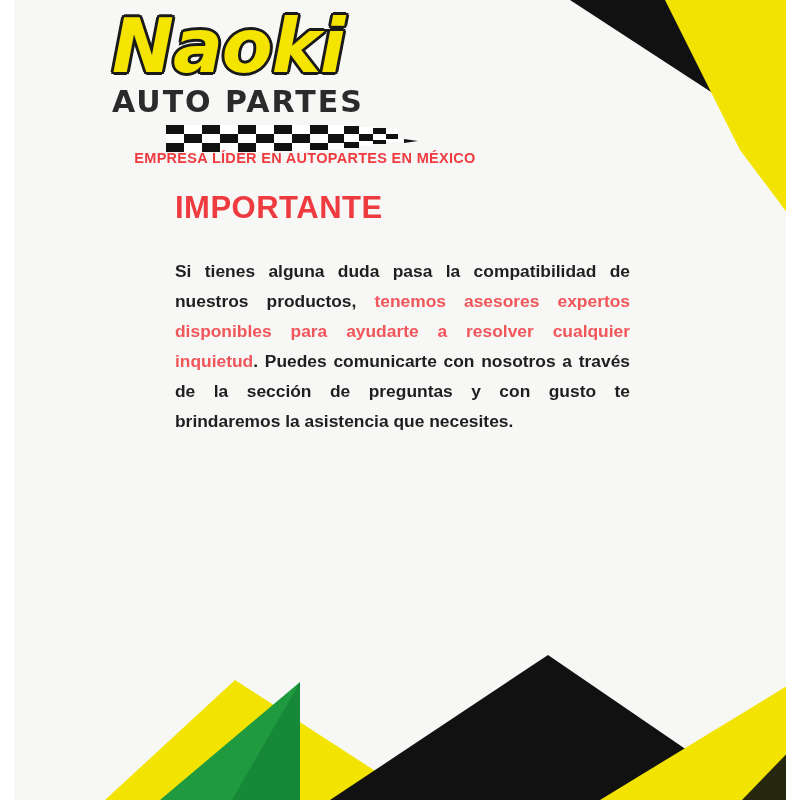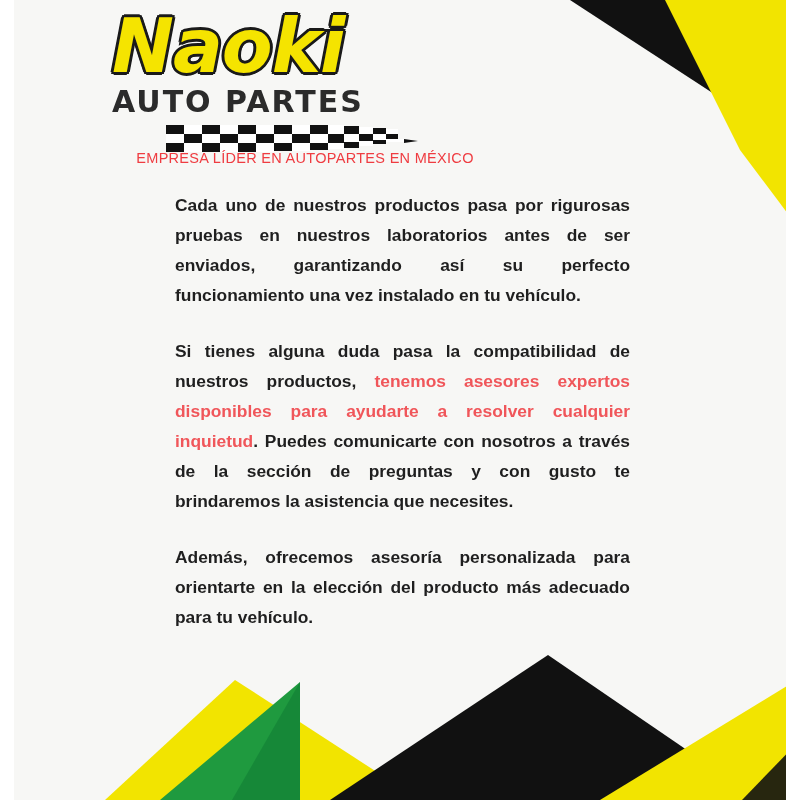--- a/index.html
+++ b/index.html
@@ -96,21 +96,21 @@
     height: 34px;
     display: block;
   }
   .tagline {
     position: absolute;
     left: 110px;
     top: 150px;
     width: 390px;
     text-align: center;
     font-family: "Liberation Sans", sans-serif;
-    font-weight: normal;
+    font-weight: bold;
     font-size: 14.5px;
     letter-spacing: 0.3px;
     color: #ef3c41;
   }
 
   
   .content {
     position: absolute;
     left: 175px;
     top: 190px;
@@ -224,27 +224,22 @@
           <rect x="220" y="16" width="18" height="3" fill="#fff"></rect>
           <polygon points="238,16 252,18 238,20" fill="#111"></polygon>
         </g>
       </svg>
     </div>
 
     <div class="tagline">EMPRESA LÍDER  EN AUTOPARTES EN MÉXICO</div>
   </div>
 
   <div class="content">
-
-    <p class="para">
-      <span>Cada uno de nuestros productos pasa por rigurosas pruebas en nuestros laboratorios antes de ser enviados, garantizando así su perfecto funcionamiento una vez instalado en tu vehículo.</span>
-    </p>
+    <div class="title">IMPORTANTE</div>
+
 
     <p class="para">
       <span>Si tienes alguna duda pasa la compatibilidad de nuestros productos, </span><span class="hl">tenemos asesores expertos disponibles para ayudarte a resolver cualquier inquietud</span><span>. Puedes comunicarte con nosotros a través de la sección de preguntas y con gusto te brindaremos la asistencia que necesites.</span>
     </p>
 
-    <p class="para">
-      <span>Además, ofrecemos asesoría personalizada para orientarte en la elección del producto más adecuado para tu vehículo.</span>
-    </p>
   </div>
 
 </div>
 
 </body></html>

